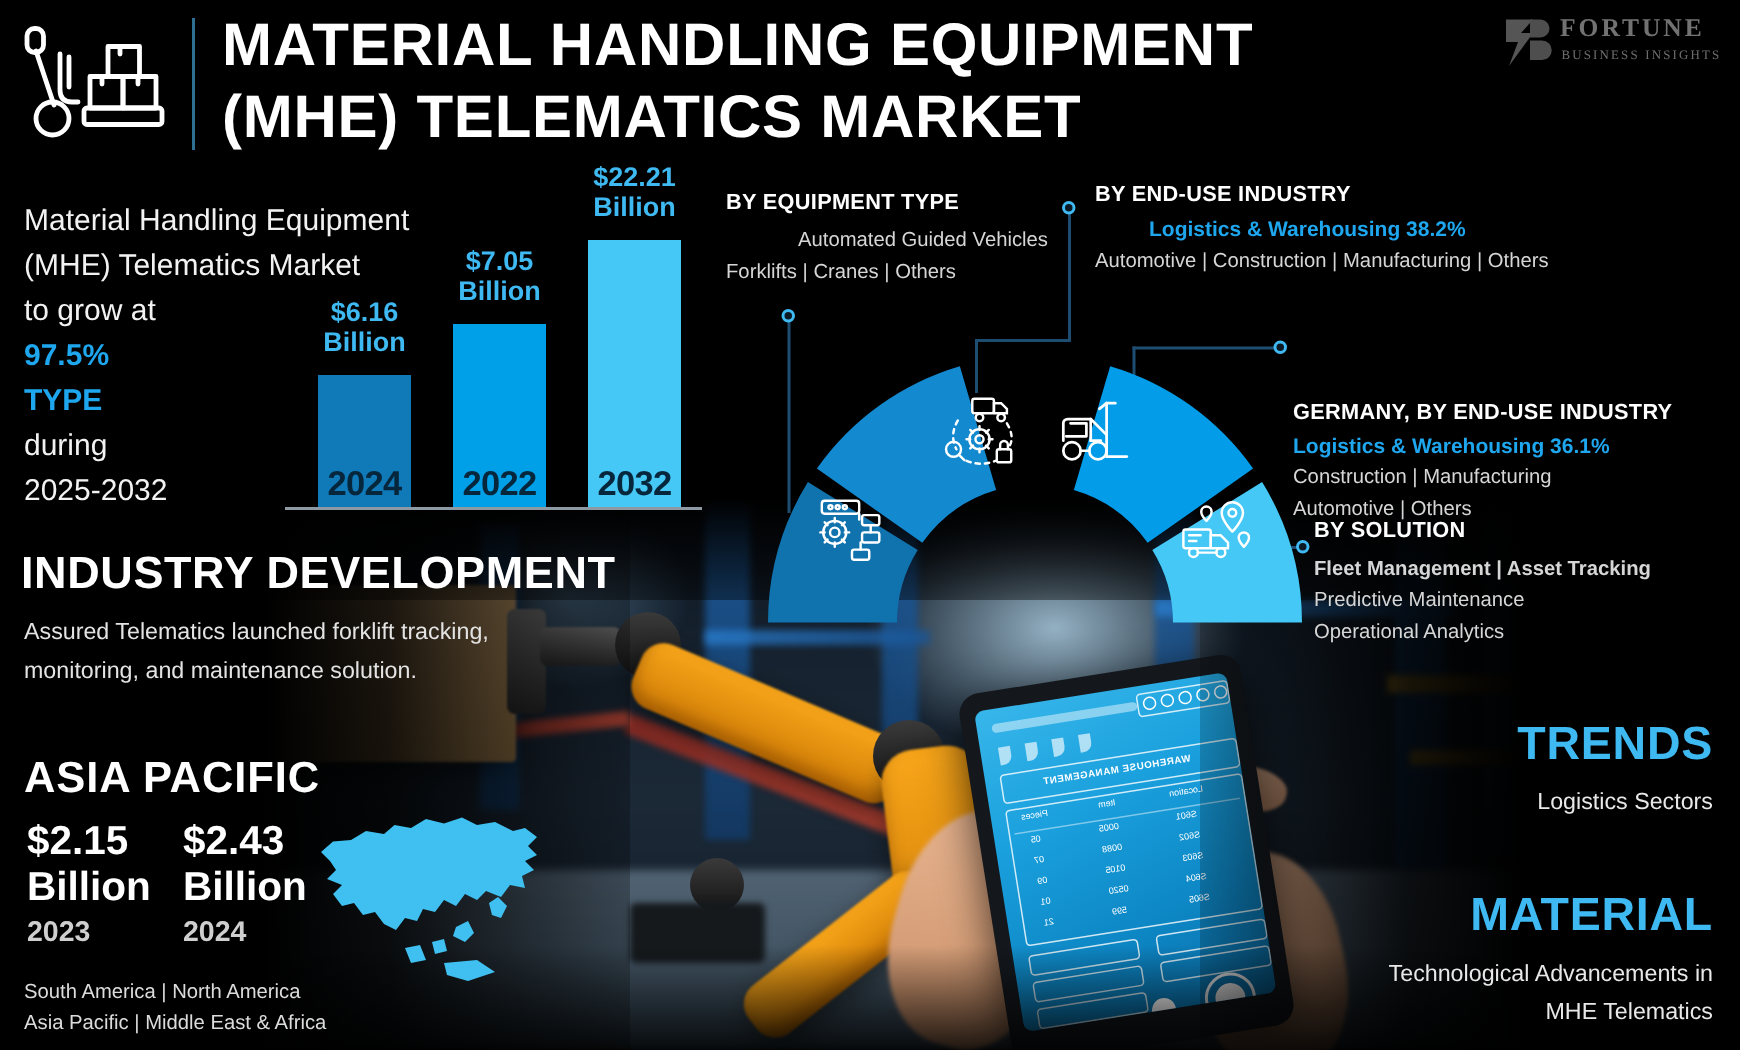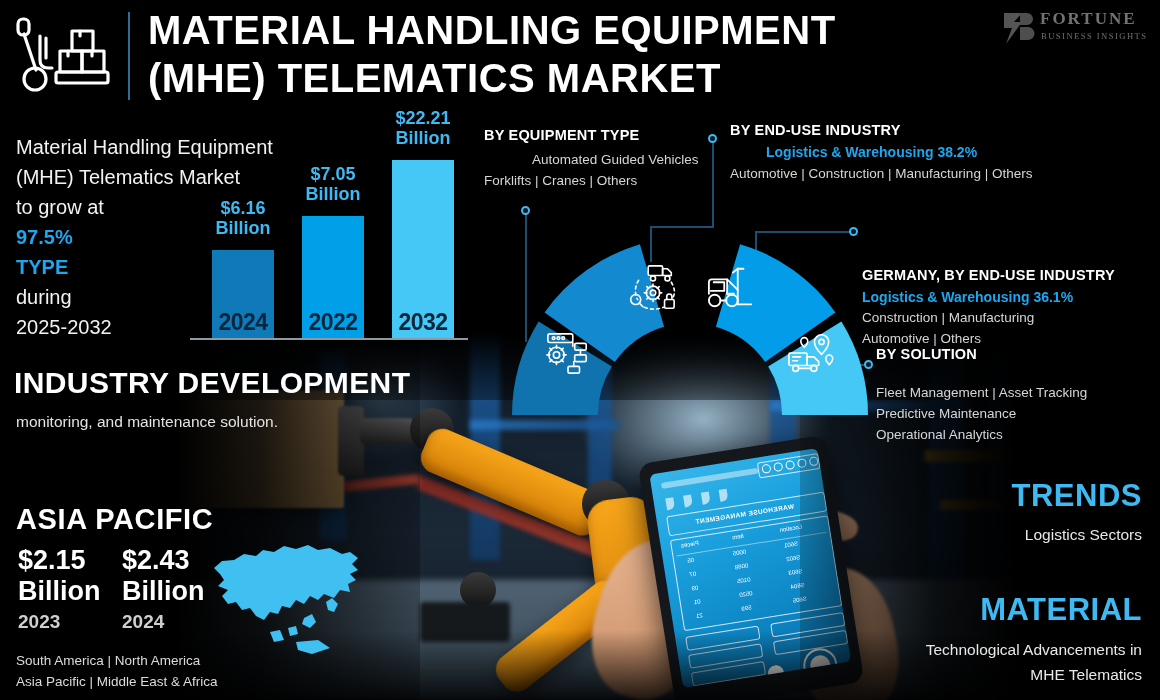--- a/index.html
+++ b/index.html
@@ -376,27 +376,28 @@
 
   <div class="co" style="left:862px;top:220px;width:296px;margin-top:47px;">
     <div class="co-h">GERMANY, BY END-USE INDUSTRY</div>
     <div class="co-hl" style="margin-top:6px;">Logistics &amp; Warehousing 36.1%</div>
     <div class="co-l" style="margin-top:2px;">Construction  |  Manufacturing</div>
     <div class="co-l">Automotive  |  Others</div>
   </div>
 
   <div class="co" style="left:876px;top:346px;width:280px;">
     <div class="co-h">BY SOLUTION</div>
-    <div class="co-l" style="margin-top:20px;">Fleet Management  |  Asset Tracking</div>
+    <div class="co-l" style="margin-top:6px;font-weight:bold;">Fleet Management  |  Asset Tracking</div>
     <div class="co-l">Predictive Maintenance</div>
     <div class="co-l">Operational Analytics</div>
   </div>
 
   <div class="ind-h">INDUSTRY DEVELOPMENT</div>
   <div class="ind-b">
+    <div>Assured Telematics launched forklift tracking,</div>
     <div>monitoring, and maintenance solution.</div>
   </div>
 
   <div class="ap-h">ASIA PACIFIC</div>
 
   <div class="ap-v" style="left:18px;top:545px;">
     <div>$2.15</div>
     <div>Billion</div>
   </div>
   <div class="ap-y" style="left:18px;top:611px;">2023</div>

